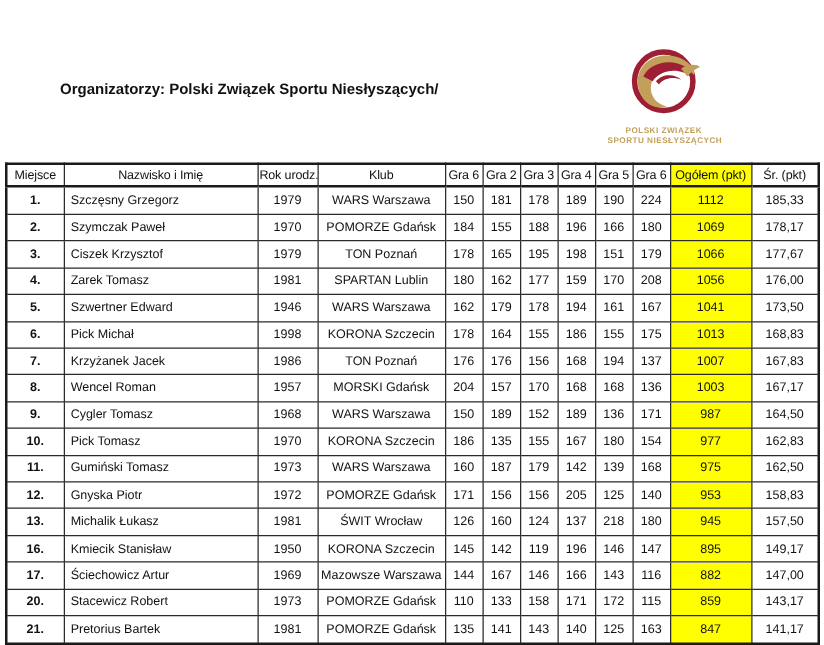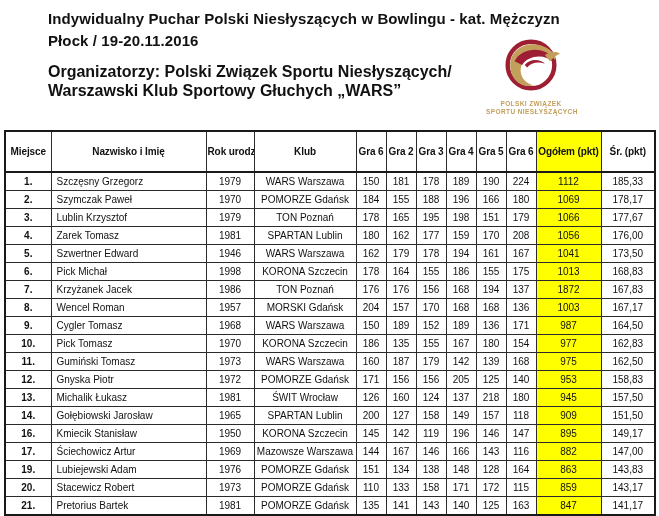--- a/index.html
+++ b/index.html
@@ -10,62 +10,57 @@
     overflow:hidden; color:#1a1a1a;
   }
   
   .titles { position:absolute; left:48px; top:8px; }
   .title-line {
     font-size:15px; font-weight:bold; line-height:22px; color:#111;
     letter-spacing:0.1px; white-space:nowrap;
   }
   .organizers { position:absolute; left:48px; top:62px; }
   .org-line {
-    font-size:16px; font-weight:bold; line-height:19px; color:#111;
+    font-size:12px; font-weight:bold; line-height:19px; color:#111;
     white-space:nowrap;
   }
   
   .pzsn-logo { position:absolute; left:486px; top:36px; width:90px; text-align:center; }
   .pzsn-caption { margin-top:2px; line-height:8px; }
   .pzsn-caption span {
     display:block; font-size:6.5px; font-weight:bold; color:#c2a05c;
     letter-spacing:0.4px; white-space:nowrap;
   }
   .wks-logo { position:absolute; left:584px; top:29px; width:70px; height:80px; }
   
   .results-table-wrap { position:absolute; left:4px; top:130px; width:651px; height:386px; }
   table {
     width:100%; height:100%; border-collapse:collapse; table-layout:fixed;
   }
   th, td {
     border:1px solid #2b2b2b; text-align:center; vertical-align:middle;
     font-size:10px; color:#111; overflow:hidden; white-space:nowrap; padding:0 1px;
   }
   thead th {
-    height:41px; font-weight:bold; font-size:10px; border-bottom:2px solid #1a1a1a;
+    height:18px; font-weight:normal; font-size:10px; border-bottom:2px solid #1a1a1a;
     letter-spacing:-0.1px;
   }
   table { border:2px solid #1a1a1a; }
   td.place { font-weight:bold; }
   td.name { text-align:left; padding-left:5px;margin-top:24px; }
   .hl { background:var(--hl, #FFFF00); }
   td.total { font-weight:normal; }
 </style>
 </head>
 <body>
 
 <div class="page">
 
-  <div class="titles">
-    <div class="title-line">Indywidualny Puchar Polski Niesłyszących w Bowlingu -  kat. Mężczyzn</div>
-    <div class="title-line">Płock / 19-20.11.2016</div>
-  </div>
   <div class="organizers">
     <div class="org-line">Organizatorzy: Polski Związek Sportu Niesłyszących/</div>
-    <div class="org-line">Warszawski Klub Sportowy Głuchych „WARS”</div>
   </div>
 
   <div class="pzsn-logo">
     <svg width="64" height="58" viewBox="0 0 100 92" aria-hidden="true">
       <circle cx="50" cy="46" r="37" fill="none" stroke="#9e1f33" stroke-width="7"></circle>
       <path d="M17,46 C17,22 42,8 66,15 C83,20 92,33 88,38 C74,24 48,24 38,40 C28,56 36,74 54,78 C34,84 17,68 17,46 Z" fill="#c2a05c"></path>
       <path d="M24,40 C32,22 60,16 78,28 C86,33 90,40 86,42 C72,28 46,30 36,46 Z" fill="#9e1f33"></path>
       <path d="M72,30 C80,24 92,24 96,28 C90,30 84,36 80,40 Z" fill="#c2a05c"></path>
       <path d="M40,46 C48,36 64,36 72,44 C62,40 50,42 44,50 Z" fill="#9e1f33"></path>
     </svg>
@@ -132,21 +127,21 @@
             <td>155</td>
             <td>188</td>
             <td>196</td>
             <td>166</td>
             <td>180</td>
             <td class="hl total">1069</td>
             <td>178,17</td>
           </tr>
           <tr>
             <td class="place">3.</td>
-            <td class="name">Lublin Krzysztof</td>
+            <td class="name">Ciszek Krzysztof</td>
             <td>1979</td>
             <td>TON Poznań</td>
             <td>178</td>
             <td>165</td>
             <td>195</td>
             <td>198</td>
             <td>151</td>
             <td>179</td>
             <td class="hl total">1066</td>
             <td>177,67</td>
@@ -197,21 +192,21 @@
             <td class="place">7.</td>
             <td class="name">Krzyżanek Jacek</td>
             <td>1986</td>
             <td>TON Poznań</td>
             <td>176</td>
             <td>176</td>
             <td>156</td>
             <td>168</td>
             <td>194</td>
             <td>137</td>
-            <td class="hl total">1872</td>
+            <td class="hl total">1007</td>
             <td>167,83</td>
           </tr>
           <tr>
             <td class="place">8.</td>
             <td class="name">Wencel Roman</td>
             <td>1957</td>
             <td>MORSKI Gdańsk</td>
             <td>204</td>
             <td>157</td>
             <td>170</td>
@@ -285,34 +280,20 @@
             <td>126</td>
             <td>160</td>
             <td>124</td>
             <td>137</td>
             <td>218</td>
             <td>180</td>
             <td class="hl total">945</td>
             <td>157,50</td>
           </tr>
           <tr>
-            <td class="place">14.</td>
-            <td class="name">Gołębiowski Jarosław</td>
-            <td>1965</td>
-            <td>SPARTAN Lublin</td>
-            <td>200</td>
-            <td>127</td>
-            <td>158</td>
-            <td>149</td>
-            <td>157</td>
-            <td>118</td>
-            <td class="hl total">909</td>
-            <td>151,50</td>
-          </tr>
-          <tr>
             <td class="place">16.</td>
             <td class="name">Kmiecik Stanisław</td>
             <td>1950</td>
             <td>KORONA Szczecin</td>
             <td>145</td>
             <td>142</td>
             <td>119</td>
             <td>196</td>
             <td>146</td>
             <td>147</td>
@@ -327,34 +308,20 @@
             <td>144</td>
             <td>167</td>
             <td>146</td>
             <td>166</td>
             <td>143</td>
             <td>116</td>
             <td class="hl total">882</td>
             <td>147,00</td>
           </tr>
           <tr>
-            <td class="place">19.</td>
-            <td class="name">Lubiejewski Adam</td>
-            <td>1976</td>
-            <td>POMORZE Gdańsk</td>
-            <td>151</td>
-            <td>134</td>
-            <td>138</td>
-            <td>148</td>
-            <td>128</td>
-            <td>164</td>
-            <td class="hl total">863</td>
-            <td>143,83</td>
-          </tr>
-          <tr>
             <td class="place">20.</td>
             <td class="name">Stacewicz Robert</td>
             <td>1973</td>
             <td>POMORZE Gdańsk</td>
             <td>110</td>
             <td>133</td>
             <td>158</td>
             <td>171</td>
             <td>172</td>
             <td>115</td>

